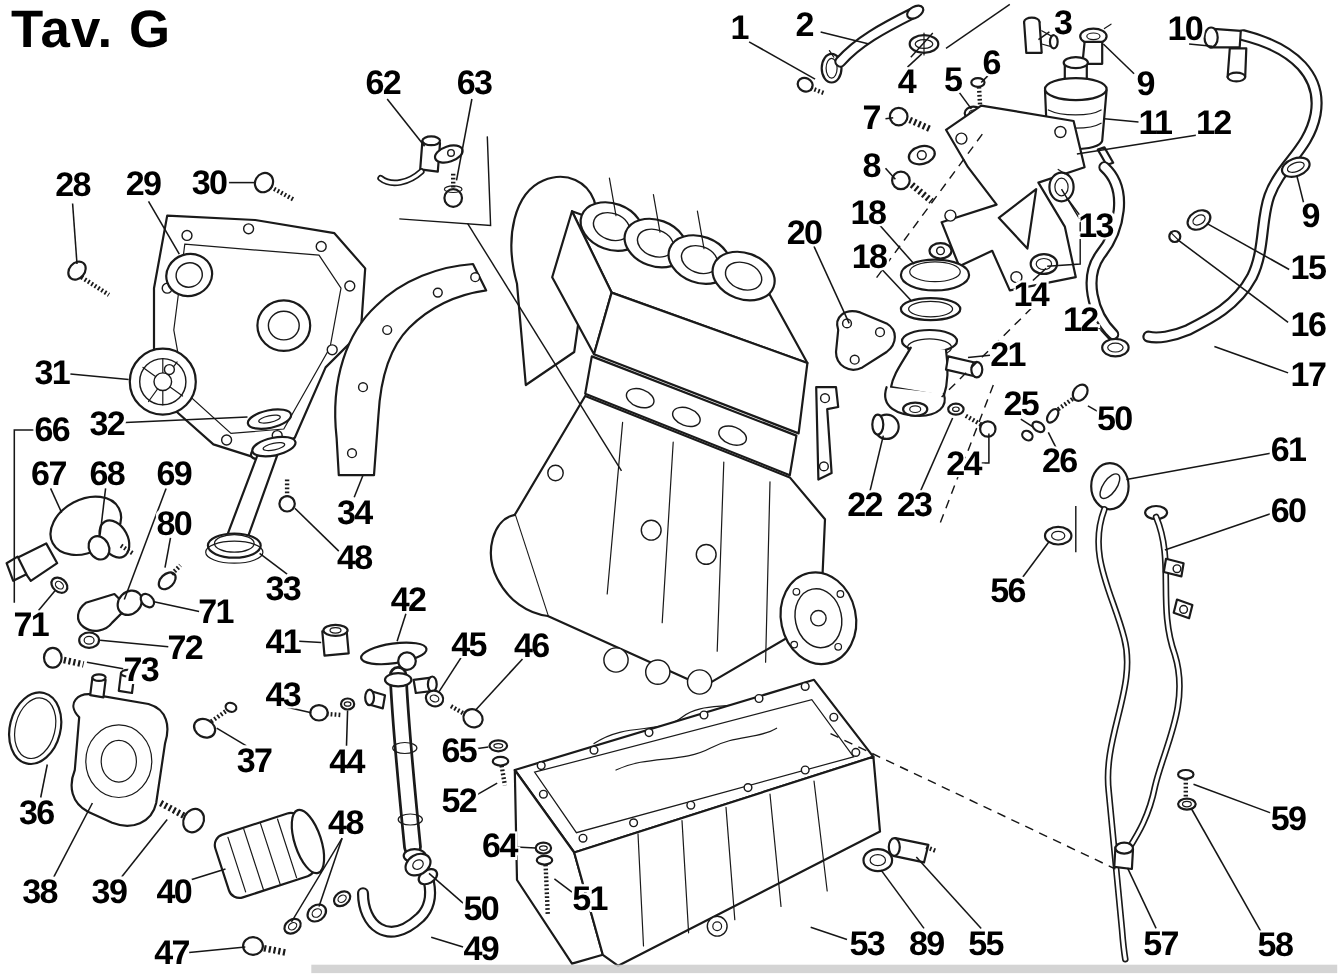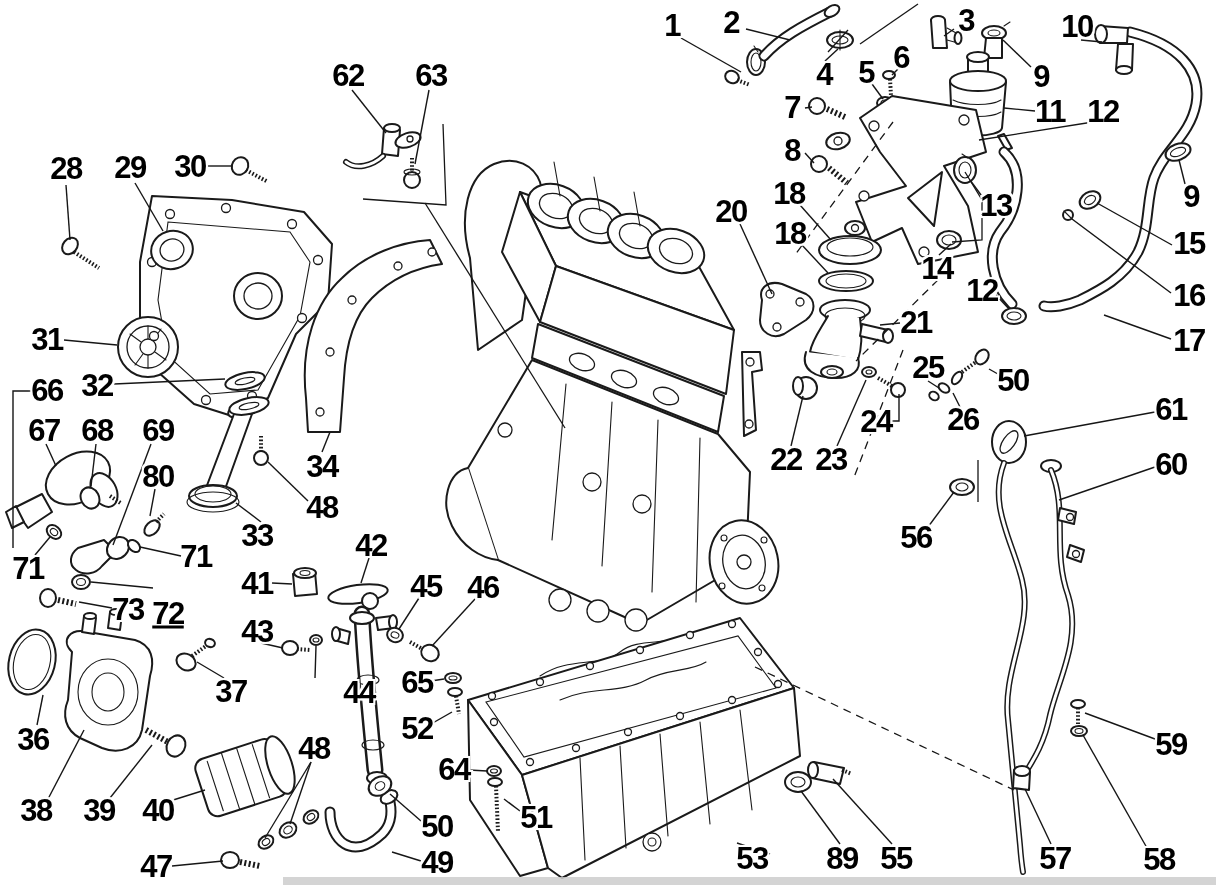--- a/index.html
+++ b/index.html
@@ -532,52 +532,53 @@
       <div class="callout" style="left: 322px; top: 466px;">34</div>
       <div class="callout" style="left: 322px; top: 507px;">48</div>
       <div class="callout" style="left: 33px; top: 739px;">36</div>
       <div class="callout" style="left: 231px; top: 691px;">37</div>
       <div class="callout" style="left: 36px; top: 810px;">38</div>
       <div class="callout" style="left: 99px; top: 810px;">39</div>
       <div class="callout" style="left: 158px; top: 810px;">40</div>
       <div class="callout" style="left: 257px; top: 583px;">41</div>
       <div class="callout" style="left: 371px; top: 545px;">42</div>
       <div class="callout" style="left: 257px; top: 631px;">43</div>
-      <div class="callout" style="left: 315px; top: 692px; margin-left: 44px;">44</div>
+      <div class="callout" style="left: 315px; top: 692px;">44</div>
       <div class="callout" style="left: 426px; top: 586px;">45</div>
       <div class="callout" style="left: 483px; top: 587px;">46</div>
       <div class="callout" style="left: 156px; top: 866px;">47</div>
       <div class="callout" style="left: 314px; top: 748px;">48</div>
       <div class="callout" style="left: 437px; top: 862px;">49</div>
       <div class="callout" style="left: 437px; top: 826px;">50</div>
       <div class="callout" style="left: 536px; top: 817px;">51</div>
       <div class="callout" style="left: 417px; top: 728px;">52</div>
-      <div class="callout" style="left: 752px; top: 858px;">53</div>
+      <div class="callout" style="left: 788px; top: 858px;">53</div>
       <div class="callout" style="left: 842px; top: 858px;">89</div>
       <div class="callout" style="left: 896px; top: 858px;">55</div>
       <div class="callout" style="left: 916px; top: 537px;">56</div>
       <div class="callout" style="left: 1055px; top: 858px;">57</div>
       <div class="callout" style="left: 1159px; top: 859px;">58</div>
       <div class="callout" style="left: 1171px; top: 744px;">59</div>
       <div class="callout" style="left: 1171px; top: 464px;">60</div>
       <div class="callout" style="left: 1171px; top: 409px;">61</div>
       <div class="callout" style="left: 348px; top: 75px;">62</div>
       <div class="callout" style="left: 431px; top: 75px;">63</div>
       <div class="callout" style="left: 454px; top: 769px;">64</div>
       <div class="callout" style="left: 417px; top: 682px;">65</div>
       <div class="callout" style="left: 47px; top: 390px;">66</div>
       <div class="callout" style="left: 44px; top: 430px;">67</div>
       <div class="callout" style="left: 97px; top: 430px;">68</div>
       <div class="callout" style="left: 158px; top: 430px;">69</div>
       <div class="callout" style="left: 158px; top: 476px;">80</div>
       <div class="callout" style="left: 28px; top: 568px;">71</div>
       <div class="callout" style="left: 196px; top: 556px;">71</div>
-      <div class="callout" style="left: 168px; top: 613px; text-decoration: underline;">72</div>
+      <div class="callout" style="left: 168px; top: 589px;">72</div>
       <div class="callout" style="left: 128px; top: 609px;">73</div>
       <div class="callout" style="left: 1191px; top: 196px;">9</div>
       <div class="callout" style="left: 982px; top: 290px;">12</div>
     </div>
 
   <div id="title-block">
+    <div id="title-line2">Tav. G</div>
   </div>
 
   <div id="footer-band"></div>
 </div>
 
 </body></html>

